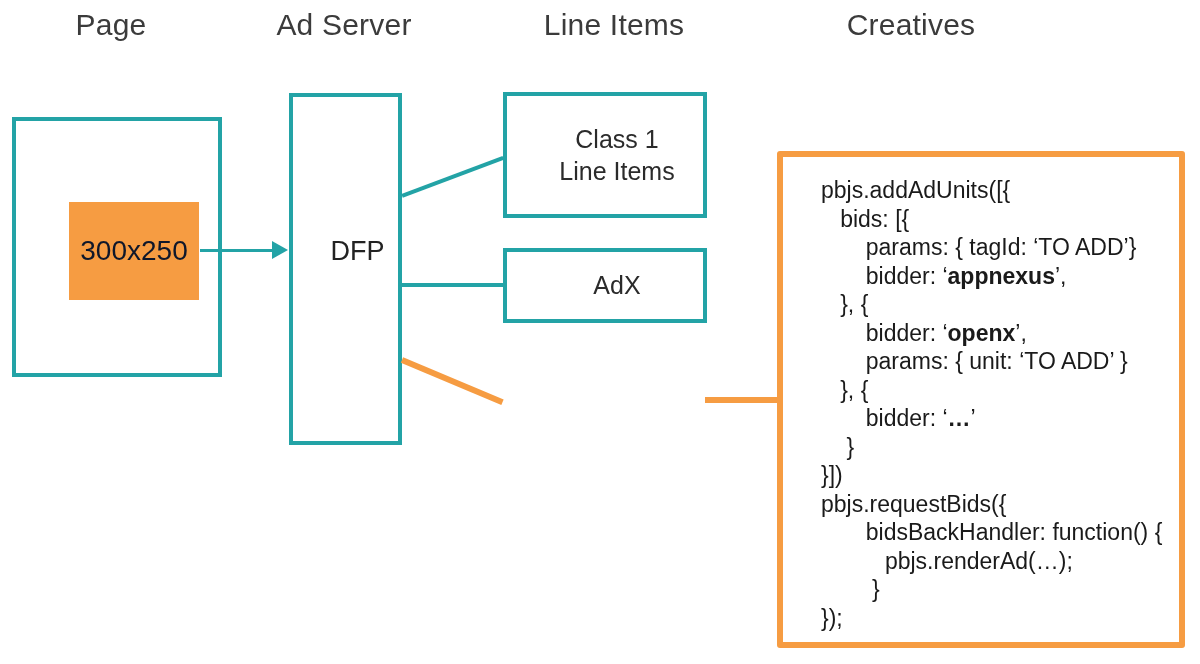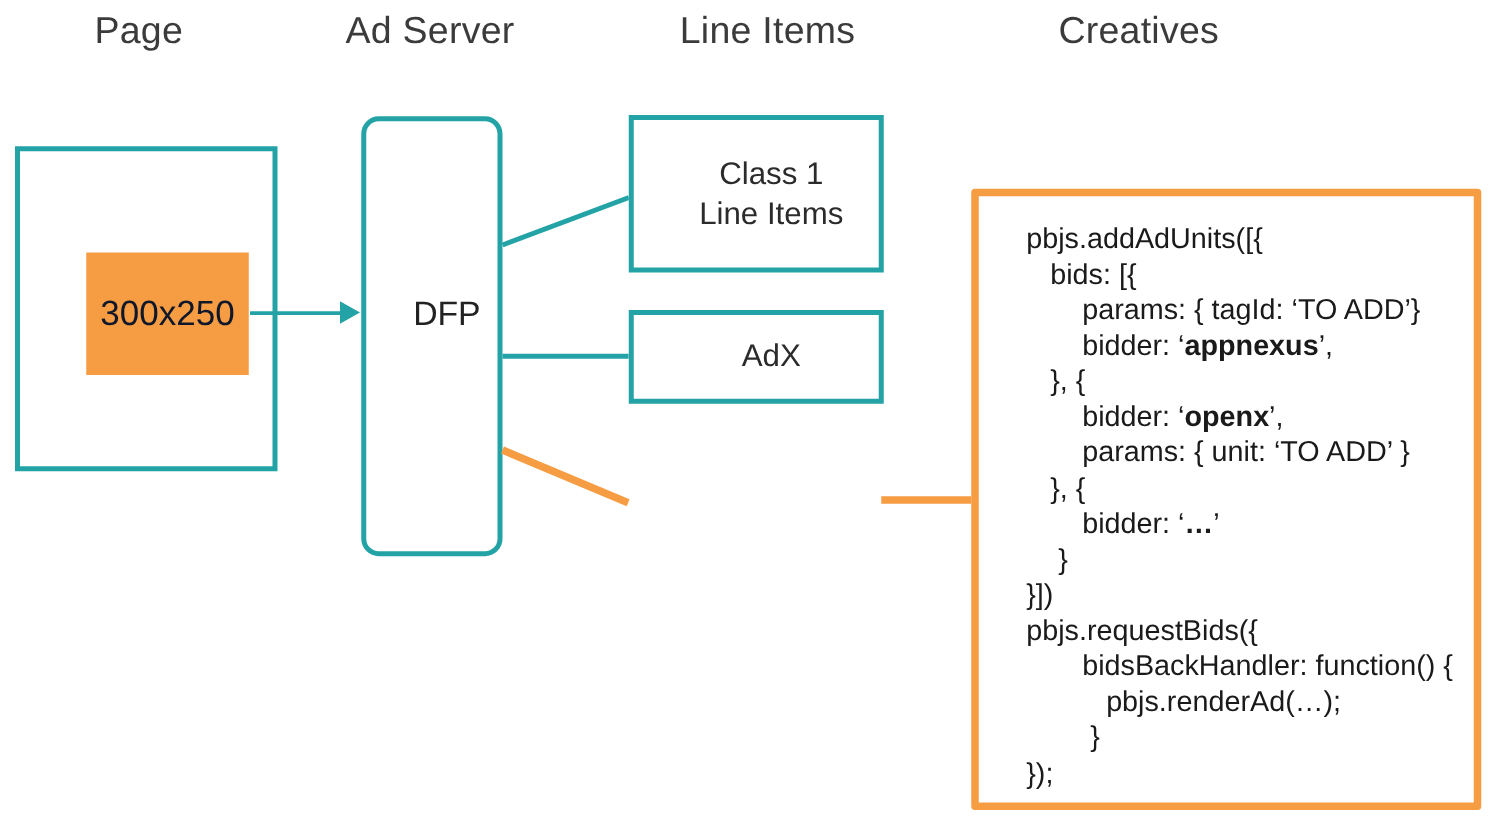--- a/index.html
+++ b/index.html
@@ -41,21 +41,21 @@
   .arrow-head{
     position:absolute;left:272px;top:241px;width:0;height:0;
     border-top:9px solid transparent;
     border-bottom:9px solid transparent;
     border-left:16px solid var(--teal);
   }
   .dfp-box{
     left:289px;top:93px;width:113px;height:352px;
     display:flex;align-items:center;justify-content:center;
     padding-bottom:36px;
-    font-size:27px;color:#222;border-radius:14px;
+    font-size:27px;color:#222;
   }
   .class1-box{
     left:503px;top:92px;width:204px;height:126px;
     display:flex;flex-direction:column;align-items:center;justify-content:center;
     font-size:25px;line-height:32px;color:var(--label-text);
   }
   .adx-box{
     left:503px;top:248px;width:204px;height:75px;
     display:flex;align-items:center;justify-content:center;
     font-size:25px;color:var(--label-text);

